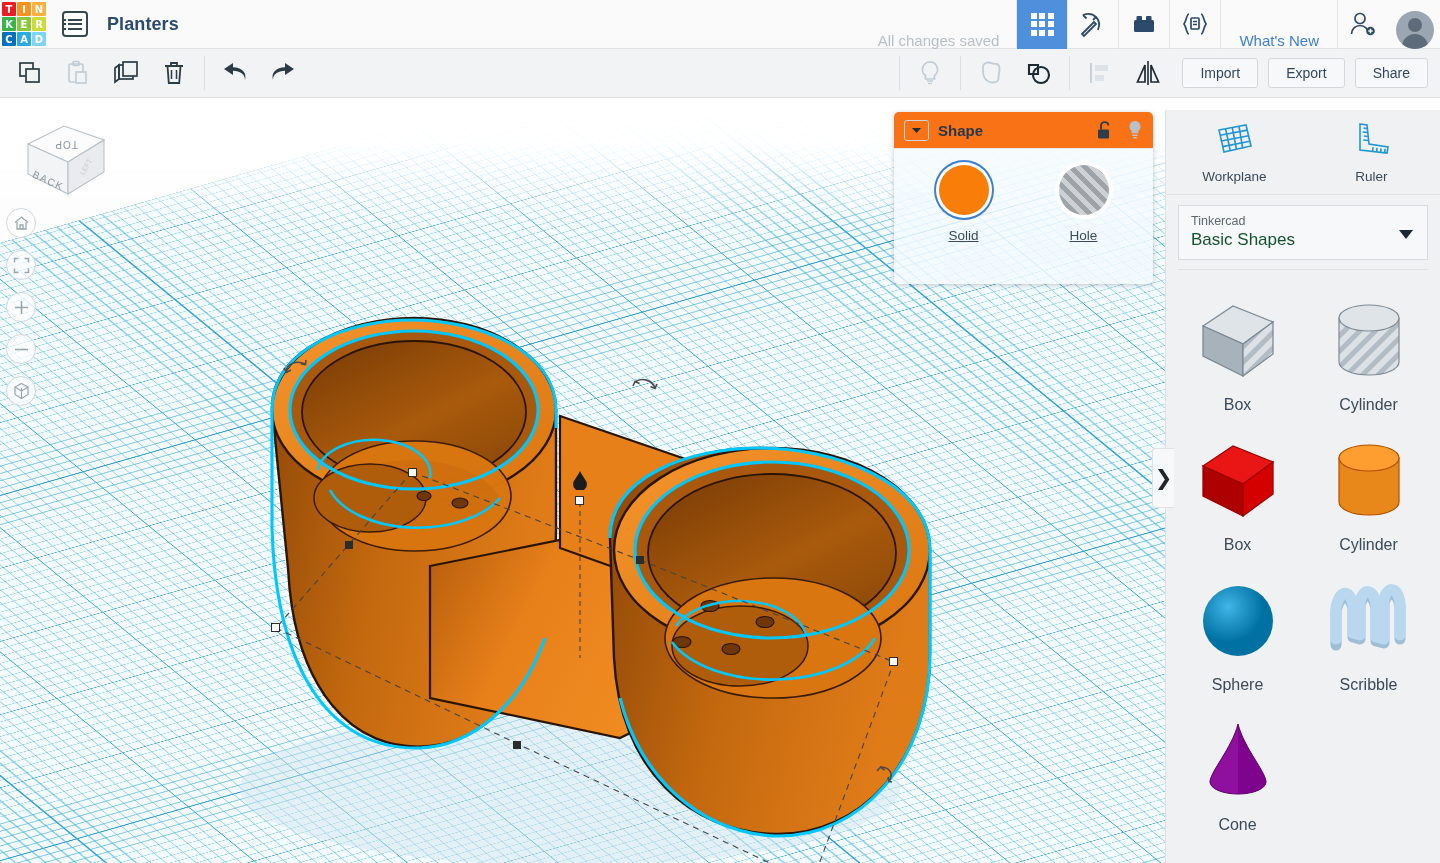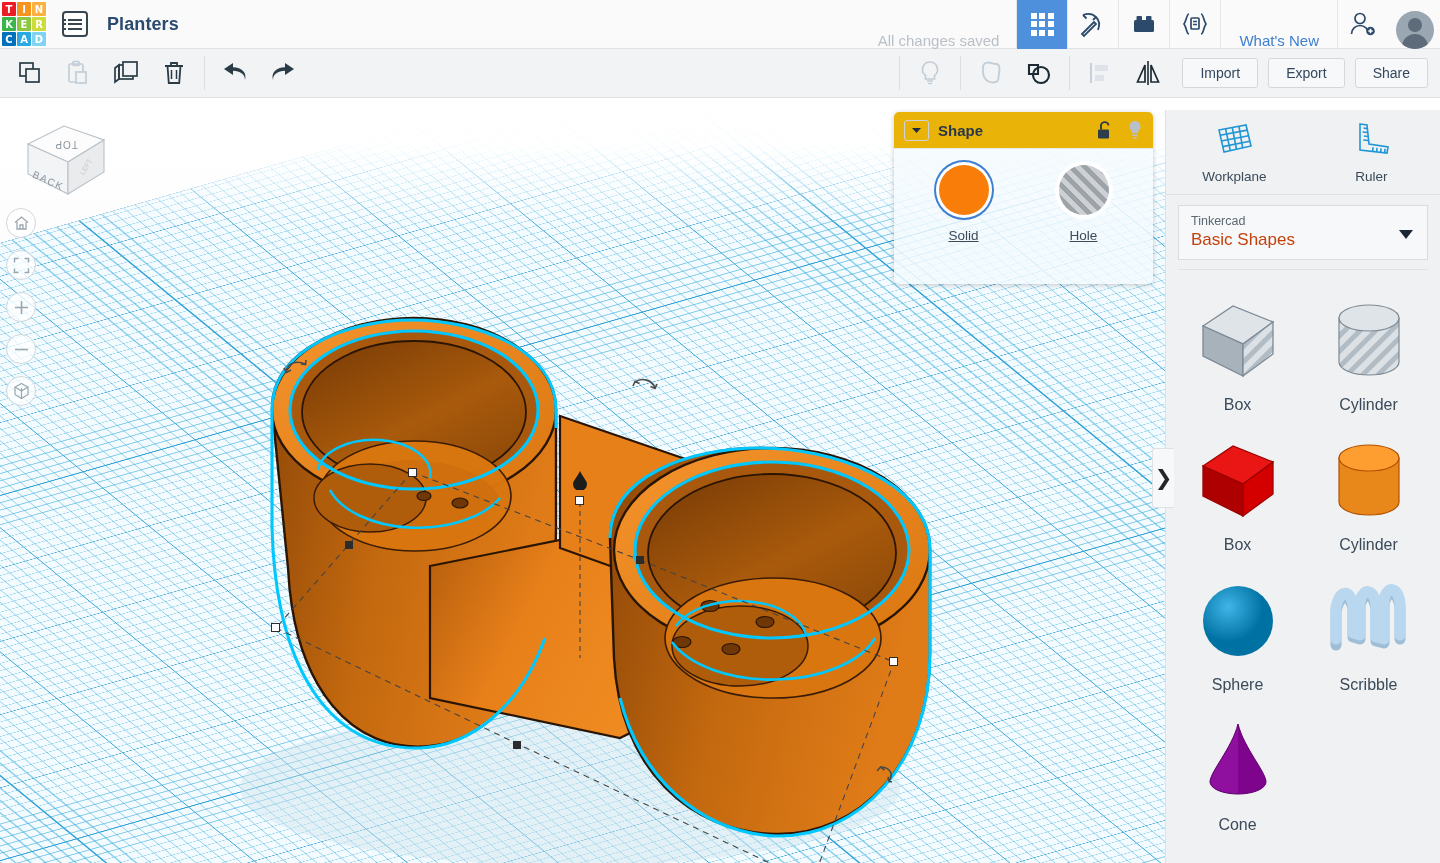--- a/index.html
+++ b/index.html
@@ -122,21 +122,21 @@
         border: 1.4px solid #2c2c2c; }
   .hd { position: absolute; width: 8px; height: 8px; background: #2c2c2c; }
   .rot { position: absolute; width: 26px; height: 22px; color: #4a4a4a; }
 
   
   .shape-panel {
     position: absolute; left: 894px; top: 112px; width: 259px;
     border-radius: 5px; box-shadow: 0 1px 5px rgba(0,0,0,.22); overflow: hidden;
   }
   .sp-head {
-    height: 37px; background: #eab308; display: flex; align-items: center;
+    height: 37px; background: #f97316; display: flex; align-items: center;
     padding: 0 10px; gap: 9px; border-bottom: 1px solid #e6e8ea;
   }
   .sp-caret {
     width: 25px; height: 21px; border: 1px solid #cfd4d8; border-radius: 3px;
     display: flex; align-items: center; justify-content: center; cursor: pointer;
   }
   .sp-title { font-size: 15px; font-weight: bold; color: #28384a; }
   .sp-body {
     background: rgba(244,250,254,.82); height: 135px; display: flex;
     align-items: flex-start; justify-content: center; gap: 50px; padding-top: 16px;
@@ -157,21 +157,21 @@
   }
   .sb-tools { display: flex; height: 85px; padding-top: 10px; border-bottom: 1px solid #e0e2e4; }
   .sb-tool { flex: 1; text-align: center; cursor: pointer; }
   .sb-tool-label { font-size: 13.5px; color: #3a4a59; margin-top: 7px; }
   .sb-select-wrap { padding: 10px 12px 9px; }
   .sb-select {
     background: #f7f8f9; border: 1px solid #d9dcdf; border-radius: 0;
     padding: 8px 12px 9px; position: relative; cursor: pointer;
   }
   .sb-select-cat { font-size: 12.5px; color: #5c6873; }
-  .sb-select-val { font-size: 17px; color: #c2410c; margin-top: 2px; }
+  .sb-select-val { font-size: 17px; color: #14532d; margin-top: 2px; }
   .sb-select-caret {
     position: absolute; right: 14px; top: 50%; margin-top: -3px;
     border-left: 7px solid transparent; border-right: 7px solid transparent;
     border-top: 9px solid #1b2733;
   }
   .sb-div { height: 1px; background: #e0e2e4; margin: 0 12px; }
   .shapes {
     display: grid; grid-template-columns: 1fr 1fr; padding: 14px 6px 0;
     row-gap: 0; height: 615px; overflow: hidden;
   }

